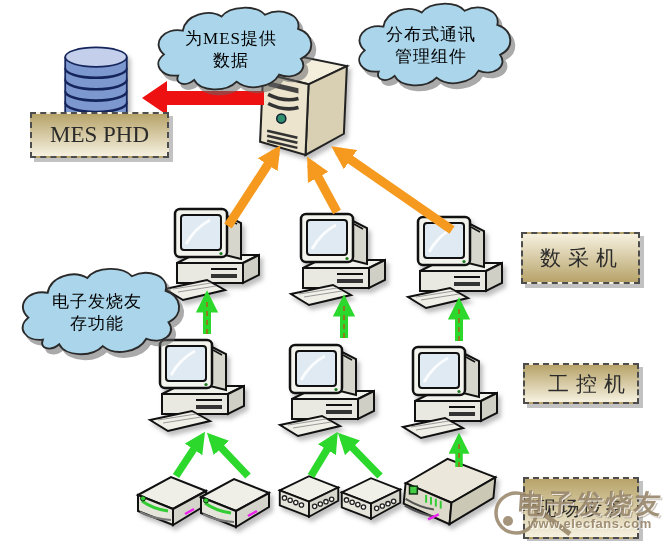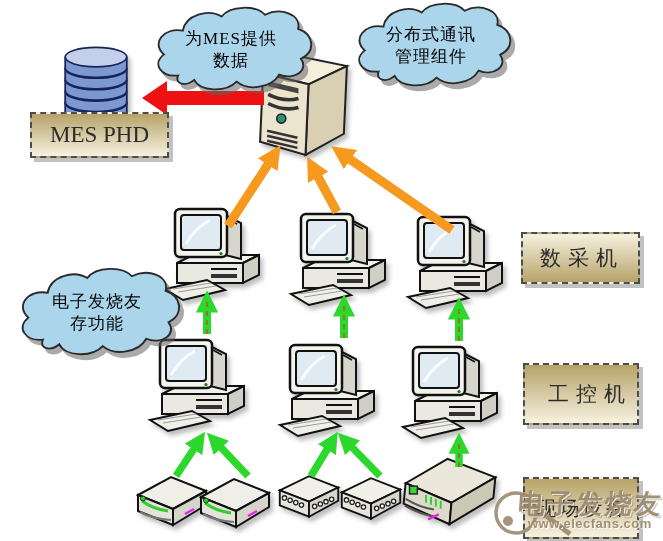--- a/index.html
+++ b/index.html
@@ -34,21 +34,21 @@
   .c3{left:396px;top:112px;width:166px;height:80px;}
   .c4{left:10px;top:267px;width:174px;height:92px;}
 
   
   .tag{position:absolute;z-index:4;display:flex;align-items:center;justify-content:center;
        border:2px dashed #4d4d4d;box-shadow:4px 4px 0 rgba(120,120,120,.45);color:#2b2b2b;}
   .grad-a{background:linear-gradient(180deg,#b7a369,#f6f1e0);}
   .grad-b{background:linear-gradient(180deg,#f6f1e0,#b7a369);}
   .tag-mes{left:30px;top:112px;width:135px;height:42px;font-size:23px;}
   .tag-collector{left:521px;top:232px;width:119px;height:52px;font-size:21px;letter-spacing:7px;padding-left:3px;box-sizing:border-box;}
-  .tag-industrial{left:523px;top:363px;width:116px;height:62px;font-size:21px;letter-spacing:7px;padding-left:18px;box-sizing:border-box;}
+  .tag-industrial{left:523px;top:363px;width:116px;height:41px;font-size:21px;letter-spacing:7px;padding-left:18px;box-sizing:border-box;}
   .tag-field{left:523px;top:477px;width:116px;height:62px;font-size:20px;letter-spacing:3px;padding-left:3px;box-sizing:border-box;}
 
   
   .wm{position:absolute;left:470px;top:485px;width:193px;height:56px;z-index:5;
       color:rgba(148,130,101,.88);font-family:"Liberation Sans",sans-serif;pointer-events:none;}
   .wm-logo{position:absolute;left:0;top:0;width:140px;height:56px;}
   .wm-brand{position:absolute;left:48px;top:1px;font-size:27px;font-weight:bold;letter-spacing:2px;
             transform:skewX(-4deg);text-shadow:1px 1px 0 rgba(255,255,255,.8),2px 2px 0 rgba(110,92,64,.35);}
   .wm-site{position:absolute;left:58px;top:31px;font-size:13px;font-weight:bold;letter-spacing:.5px;
            text-shadow:1px 1px 0 rgba(255,255,255,.8);}

